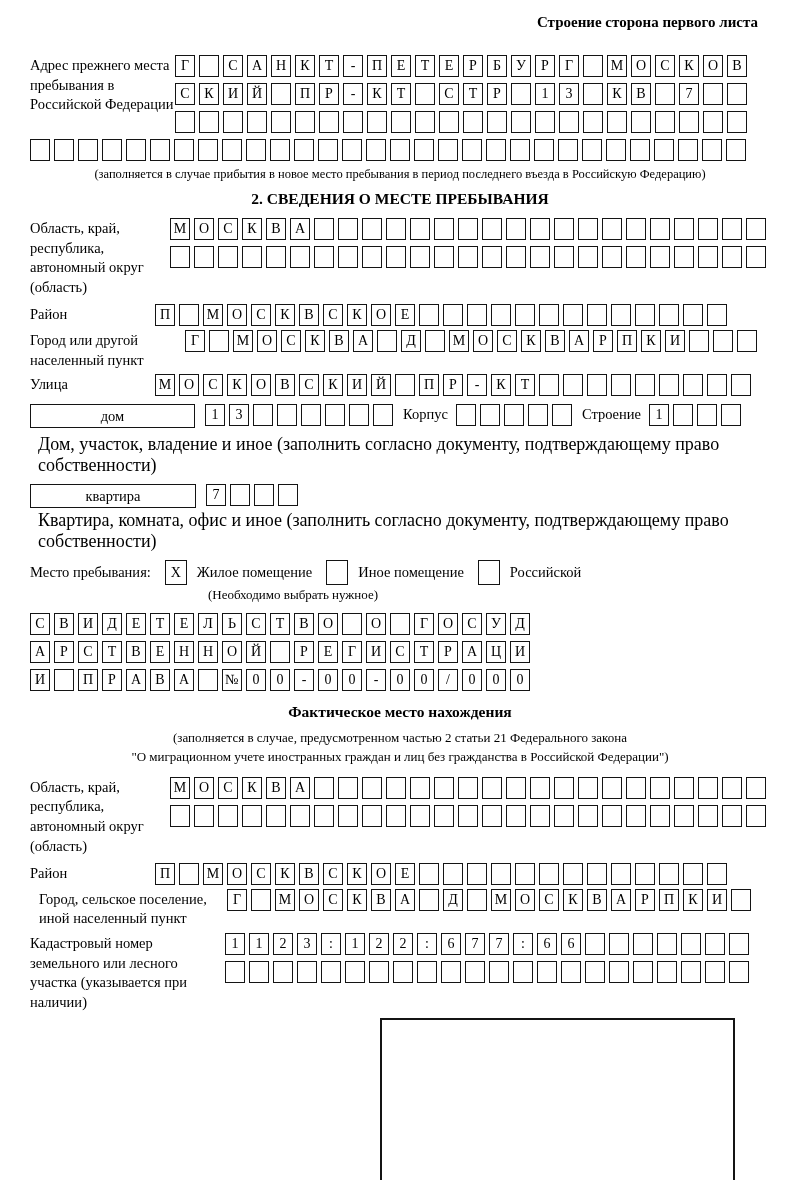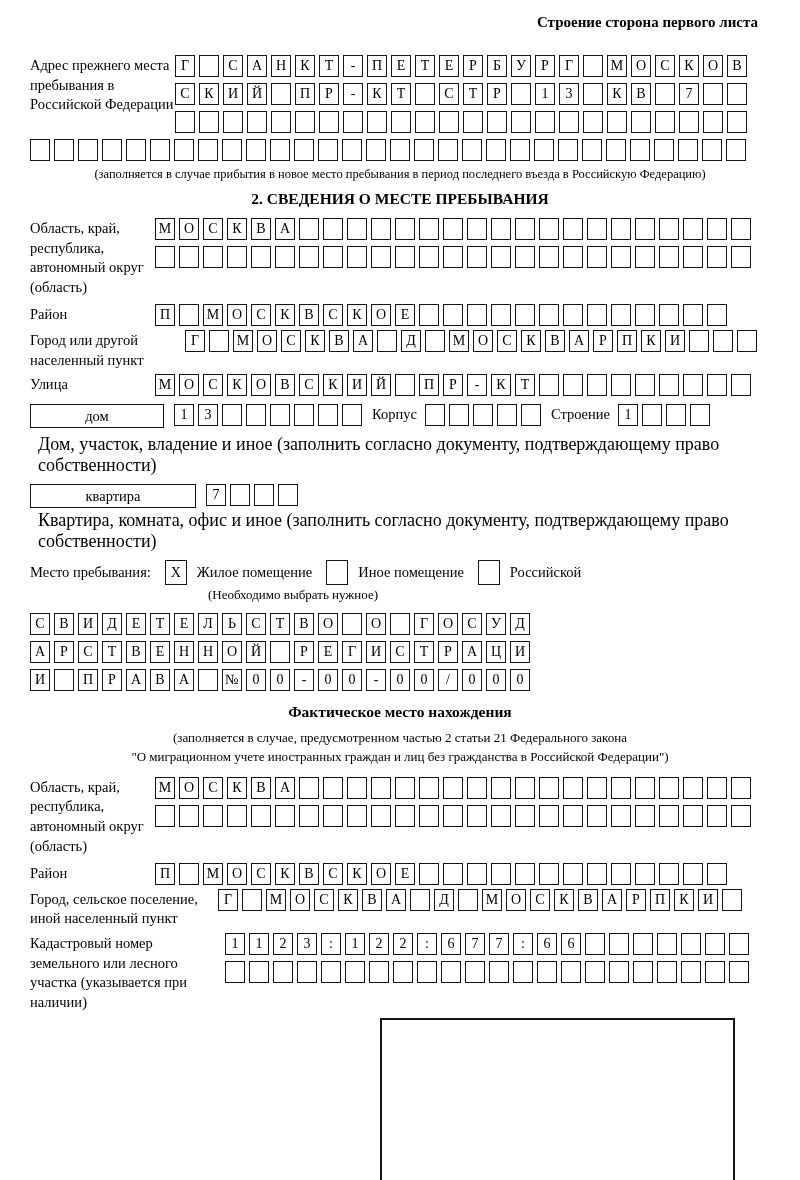--- a/index.html
+++ b/index.html
@@ -12,42 +12,42 @@
   .page { padding: 14px 30px 10px 30px; }
 
   .hdr { text-align: right; font-weight: bold; font-size: 15px; padding-right: 12px; margin-bottom: 24px; }
 
   .frow { display: flex; align-items: flex-start; margin-bottom: 6px; }
   .flabel { font-size: 14.5px; line-height: 1.35; flex: 0 0 auto; padding-top: 1px; }
   .lbl-prev { width: 145px; }
   .lbl-s2 { width: 125px; }
   .lbl-city { width: 155px; }
   .lbl-doc { width: 228px; }
-  .lbl-factcity { width: 188px; }
+  .lbl-factcity { width: 188px; margin-left: 9px; }
   .lbl-cad { width: 195px; }
 
   .cellblock { flex: 1 1 auto; }
   .cells { display: flex; gap: 4px; margin-bottom: 6px; }
   .cells:last-child { margin-bottom: 0; }
   .cell {
     width: 20px; height: 22px; flex: 0 0 20px;
     border: 1.7px solid #141414;
     display: flex; align-items: center; justify-content: center;
     font-size: 14px; line-height: 1;
   }
 
   .note-center { text-align: center; font-size: 12.5px; margin: 2px 0 8px 0; }
   .sec-title { text-align: center; font-weight: bold; font-size: 15.5px; margin: 4px 0 10px 0; }
 
   .named-box {
     border: 1.7px solid #141414; height: 24px;
     display: flex; align-items: center; justify-content: center;
     font-size: 14.5px;
   }
-  .house-box { width: 134px; margin-right: 10px; }
+  .house-box { width: 165px; margin-right: 10px; }
   .apt-box { width: 166px; margin-right: 10px; }
   .inline-lbl { font-size: 14.5px; padding: 2px 8px 0 10px; }
 
   .caption-note { font-size: 18px; padding-left: 8px; margin: -2px 0 8px 0; }
 
   .stay-row { display: flex; align-items: center; margin: 6px 0 2px 0; font-size: 14.5px; }
   .checkbox {
     width: 22px; height: 25px; border: 1.9px solid #141414;
     display: flex; align-items: center; justify-content: center;
     font-size: 14px; margin: 0 10px 0 14px; flex: 0 0 22px;
@@ -56,21 +56,21 @@
 
   .fact-title { text-align: center; font-weight: bold; font-size: 15.5px; margin: 12px 0 8px 0; }
   .fact-note { text-align: center; font-size: 13px; line-height: 1.45; margin-bottom: 10px; }
 
   .mark-wrap { width: 385px; margin: 6px 0 0 335px; }
   .mark-box { width: 355px; height: 176px; border: 2px solid #141414; margin: 0 auto 8px auto; background: #fff; }
   .mark-caption { text-align: center; font-size: 13.5px; line-height: 1.4; }
 
   .mb4 { margin-bottom: 4px; }
   .mb8 { margin-bottom: 8px; }
-  .regblock { min-height: 80px; }
+  .regblock { min-height: 80px; gap: 15px; }
 </style>
 </head>
 <body>
 
 <div class="page">
 
   <div class="hdr">Строение сторона первого листа</div>
 
   <div class="frow">
     <div class="flabel lbl-prev">Адрес прежнего места пребывания в Российской Федерации</div>

